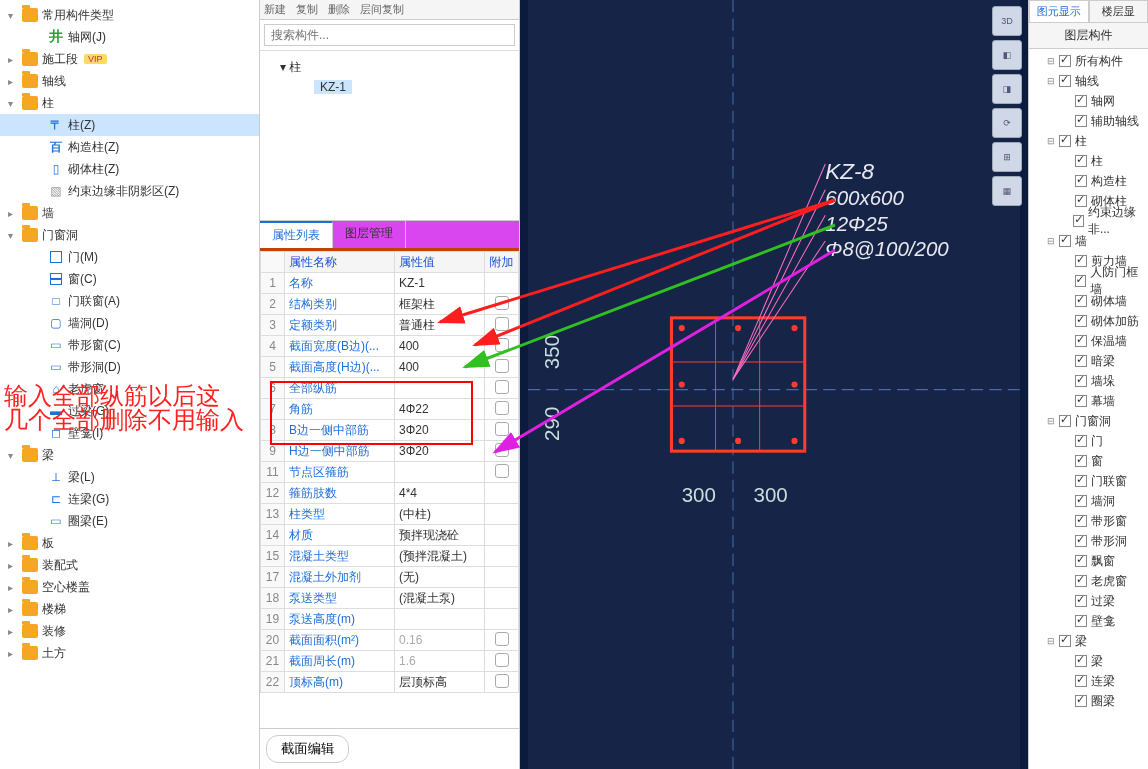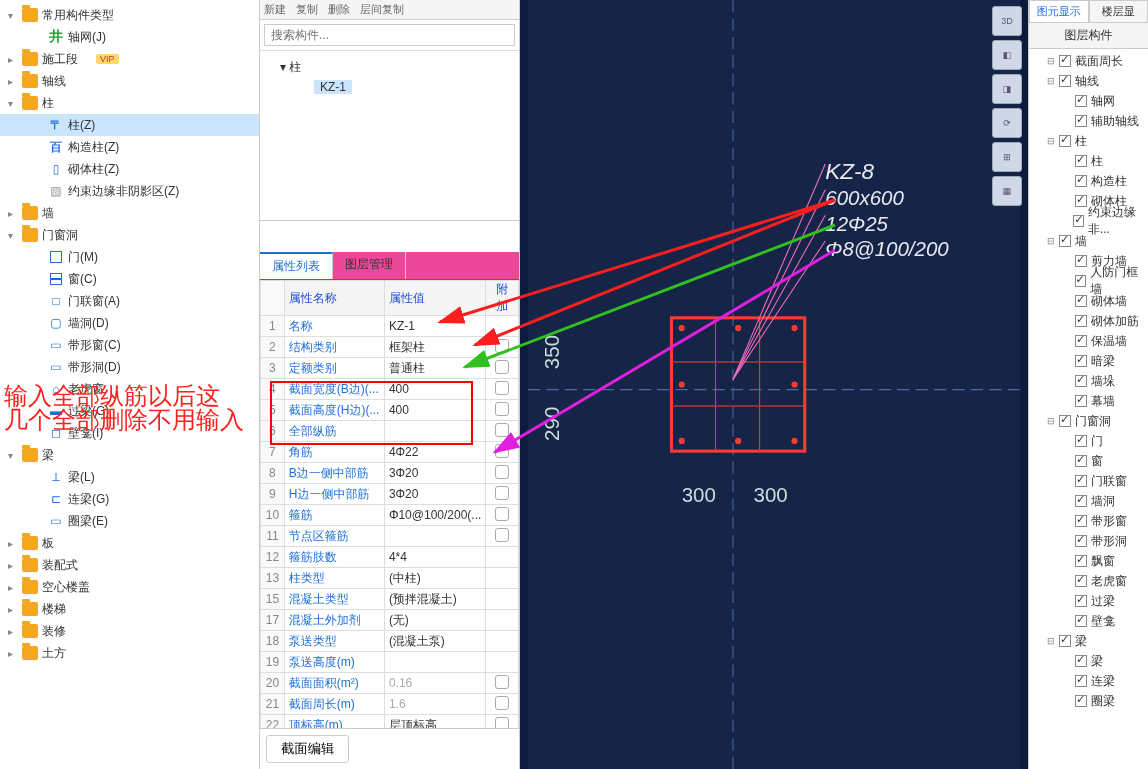--- a/index.html
+++ b/index.html
@@ -15,53 +15,53 @@
 
 
 .tree { padding: 4px 0; }
 .tree-item { display: flex; align-items: center; height: 22px; padding-left: 8px; cursor: pointer; }
 .tree-item.selected { background: #cce5ff; }
 .tree-item .toggle { width: 14px; color: #888; font-size: 10px; }
 .tree-item .folder-icon { width: 16px; height: 14px; background: #f5a623; border-radius: 2px; margin-right: 4px; position:relative; }
 .tree-item .folder-icon:before { content:''; position:absolute; top:-3px; left:0; width:8px; height:3px; background:#f5a623; border-radius:1px 1px 0 0;}
 .tree-item .leaf-icon { width: 16px; height: 16px; margin-right: 4px; display:flex; align-items:center; justify-content:center; }
 .indent-2 { padding-left: 48px; }
-.badge-vip { background:#ffd966; color:#b36; font-size:9px; padding:0 4px; border-radius:2px; margin-left:18px;}
+.badge-vip { background:#ffd966; color:#b36; font-size:9px; padding:0 4px; border-radius:2px; margin-left:6px;}
 
 
 .i-axis { color:#2a9d3a; font-weight:bold; font-size:14px;}
 .i-col { color:#1e6fd9; font-weight:bold;}
 .i-door { border:1px solid #1e6fd9; width:12px; height:12px;}
 .i-win { width:12px; height:12px; background:linear-gradient(#fff 40%,#1e6fd9 40%,#1e6fd9 60%,#fff 60%); border:1px solid #1e6fd9;}
 .i-blue { color:#1e6fd9;}
 .i-gray { color:#999;}
 
 
 .search-row { padding:4px; border-bottom:1px solid #ddd; }
 .search-row input { width:100%; height:22px; border:1px solid #ccc; padding:0 6px; font-size:12px;}
 .member-tree { flex: 0 0 170px; padding:6px; border-bottom:1px solid #ccc; overflow:auto;}
 .member-tree .mt-item { padding:2px 0 2px 14px; cursor:pointer;}
 .member-tree .mt-sel { background:#cce5ff; display:inline-block; padding:0 6px;}
 
-.tabs { display:flex; border-bottom:1px solid #c2410c; background:#ec4899;margin-top:31px;}
+.tabs { display:flex; border-bottom:3px solid #c2410c; background:#d946ef;}
 .tabs .tab { padding:4px 12px; cursor:pointer; border-right:1px solid #ccc;}
 .tabs .tab.active { background:#fff; color:#1e6fd9; border-top:2px solid #1e6fd9;}
 
 .prop-table { flex:1; overflow-y:auto;}
 .prop-table table { width:100%; border-collapse:collapse; font-size:12px;}
 .prop-table th, .prop-table td { border:1px solid #ddd; height:21px; padding:0 4px; text-align:left;}
 .prop-table th { background:#f5f5f5; font-weight:normal; color:#1d4ed8;}
 .prop-table .num { width:24px; text-align:center; color:#888; background:#f9f9f9;}
 .prop-table .name { width:110px; color:#1e6fd9;}
 .prop-table .val { }
 .prop-table .add { width:34px; text-align:center;}
 .prop-table .chk { width:14px; height:14px; border:1px solid #aaa; display:inline-block; border-radius:3px;}
 .prop-table .gray { color:#aaa;}
 .bottom-btn { padding:6px; border-top:1px solid #ccc;}
-.bottom-btn button { padding:4px 14px; border:1px solid #ccc; background:#fff; border-radius:3px; cursor:pointer;text-align:center;}
+.bottom-btn button { padding:4px 14px; border:1px solid #ccc; background:#fff; border-radius:12px; cursor:pointer;text-align:center;}
 
 
 .row-highlight { position:absolute; border:2px solid red; pointer-events:none; left:270px; top:381px; width:203px; height:64px;}
 
 
 .overlay-note { position:absolute; left:4px; top:384px; color:#ff2020; font-size:24px; line-height:24px; z-index:50; font-family:"Microsoft YaHei";}
 
 
 .arrows { position:absolute; left:0; top:0; width:1148px; height:769px; pointer-events:none; z-index:40;}
 
@@ -308,41 +308,41 @@
               <td class="val">3Φ20</td>
               <td class="add"><span class="chk"></span></td>
             </tr>
             <tr>
               <td class="num">9</td>
               <td class="name">H边一侧中部筋</td>
               <td class="val">3Φ20</td>
               <td class="add"><span class="chk"></span></td>
             </tr>
             <tr>
-              <td class="num">10</td>
-              <td class="name">箍筋</td>
-              <td class="val">Φ10@100/200(...</td>
-              <td class="add"><span class="chk"></span></td>
-            </tr>
-            <tr>
               <td class="num">11</td>
               <td class="name">节点区箍筋</td>
               <td class="val"></td>
               <td class="add"><span class="chk"></span></td>
             </tr>
             <tr>
               <td class="num">12</td>
               <td class="name">箍筋肢数</td>
               <td class="val">4*4</td>
               <td class="add"></td>
             </tr>
             <tr>
               <td class="num">13</td>
               <td class="name">柱类型</td>
               <td class="val">(中柱)</td>
+              <td class="add"></td>
+            </tr>
+            <tr>
+              <td class="num">14</td>
+              <td class="name">材质</td>
+              <td class="val">预拌现浇砼</td>
               <td class="add"></td>
             </tr>
             <tr>
               <td class="num">15</td>
               <td class="name">混凝土类型</td>
               <td class="val">(预拌混凝土)</td>
               <td class="add"></td>
             </tr>
             <tr>
               <td class="num">17</td>
@@ -438,21 +438,21 @@
   <div class="col-right">
     <div class="rtabs">
       <div class="active">图元显示</div>
       <div>楼层显</div>
     </div>
     <div class="rhead">图层构件</div>
     <div class="rtree" id="rtree">
         <div class="ri in1">
           <span class="t">⊟</span>
           <span class="cb checked"></span>
-          <span>截面周长</span>
+          <span>所有构件</span>
         </div>
         <div class="ri in1">
           <span class="t">⊟</span>
           <span class="cb checked"></span>
           <span>轴线</span>
         </div>
         <div class="ri in2">
           <span class="t"></span>
           <span class="cb checked"></span>
           <span>轴网</span>

